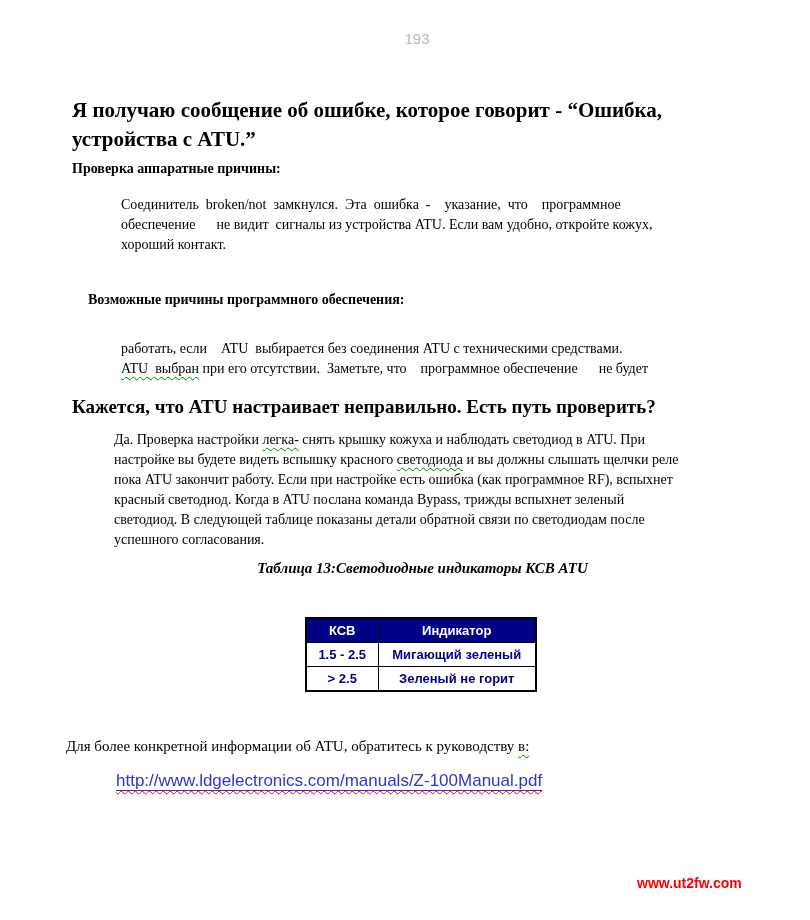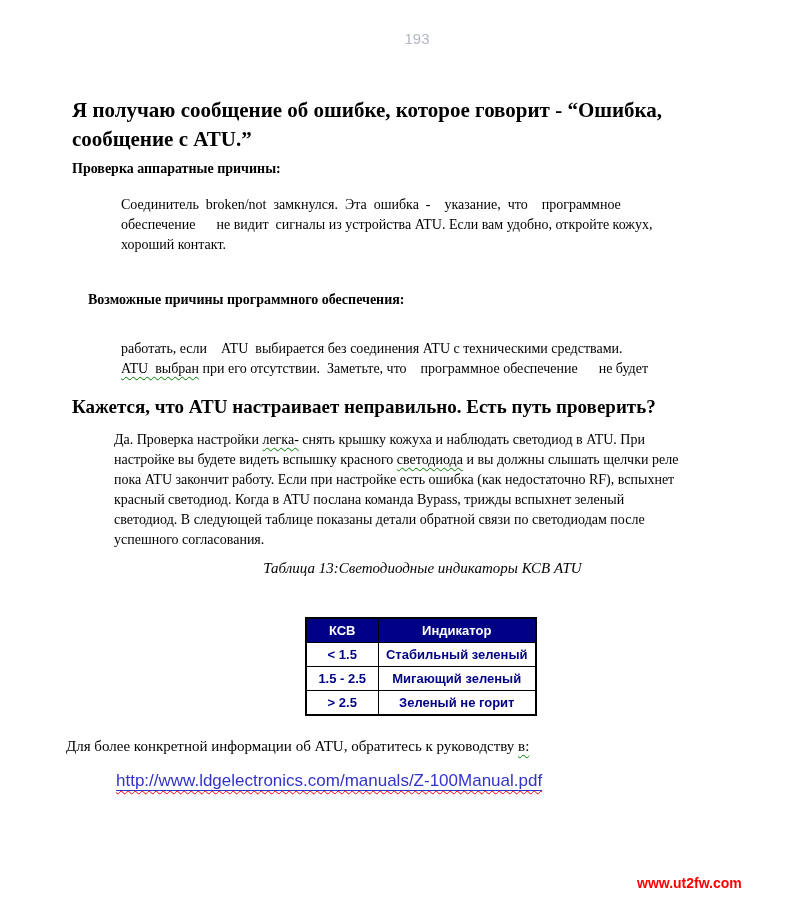--- a/index.html
+++ b/index.html
@@ -53,21 +53,21 @@
   .body-para .tline { white-space: pre; line-height: 20px; }
   .h1 .tline { white-space: pre; line-height: 29px; }
   .para-hardware { left: 121px; top: 195px; }
   .para-software { left: 121px; top: 339px; }
   .para-tuning   { left: 114px; top: 430px; }
   .table-caption {
     position: absolute;
     top: 560px; left: 0; width: 810px;
     padding-left: 35px;
     text-align: center;
-    font-size: 15px; font-weight: normal; font-style: italic;
+    font-size: 15px; font-weight: bold; font-style: italic;
   }
   .led-table {
     position: absolute;
     left: 305px; top: 617px;
     border-collapse: collapse;
     border: 2px solid #000000;
     font-family: "Liberation Sans", sans-serif;
     font-size: 13px; font-weight: bold;
     table-layout: fixed;
   }
@@ -112,21 +112,21 @@
 </style>
 </head>
 <body>
 
 <div class="page">
 
   <div class="page-number">193</div>
 
   <h1 class="h1">
       <div class="tline"><span>Я получаю сообщение об ошибке, которое говорит - “Ошибка,</span></div>
-      <div class="tline"><span>сообщение с ATU.”</span></div>
+      <div class="tline"><span>устройства с ATU.”</span></div>
     </h1>
 
   <div class="subhead subhead-hardware">Проверка аппаратные причины:</div>
 
   <div class="body-para para-hardware">
       <div class="tline"><span>Соединитель  broken/not  замкнулся.  Эта  ошибка  -    указание,  что    программное</span></div>
       <div class="tline"><span>обеспечение      не видит  сигналы из устройства ATU. Если вам удобно, откройте кожух,</span></div>
       <div class="tline"><span>хороший контакт.</span></div>
     </div>
 
@@ -135,40 +135,36 @@
   <div class="body-para para-software">
       <div class="tline"><span>работать, если    ATU  выбирается без соединения ATU с техническими средствами.</span></div>
       <div class="tline"><span class="squiggle-green">ATU  выбран</span><span> при его отсутствии.  Заметьте, что    программное обеспечение      не будет</span></div>
     </div>
 
   <h2 class="h2">Кажется, что ATU настраивает неправильно. Есть путь проверить?</h2>
 
   <div class="body-para para-tuning">
       <div class="tline"><span>Да. Проверка настройки </span><span class="squiggle-green">легка-</span><span> снять крышку кожуха и наблюдать светодиод в ATU. При</span></div>
       <div class="tline"><span>настройке вы будете видеть вспышку красного </span><span class="squiggle-green">светодиода</span><span> и вы должны слышать щелчки реле</span></div>
-      <div class="tline"><span>пока ATU закончит работу. Если при настройке есть ошибка (как недостаточно RF), вспыхнет</span></div>
+      <div class="tline"><span>пока ATU закончит работу. Если при настройке есть ошибка (как программное RF), вспыхнет</span></div>
       <div class="tline"><span>красный светодиод. Когда в ATU послана команда Bypass, трижды вспыхнет зеленый</span></div>
       <div class="tline"><span>светодиод. В следующей таблице показаны детали обратной связи по светодиодам после</span></div>
       <div class="tline"><span>успешного согласования.</span></div>
     </div>
 
   <div class="table-caption">Таблица 13:Светодиодные индикаторы КСВ  ATU</div>
 
   <table class="led-table">
     <thead>
       <tr>
         <th class="col-ksv">КСВ</th>
         <th class="col-ind">Индикатор</th>
       </tr>
     </thead>
     <tbody>
-        <tr>
-          <td>&lt; 1.5</td>
-          <td>Стабильный зеленый</td>
-        </tr>
         <tr>
           <td>1.5 - 2.5</td>
           <td>Мигающий зеленый</td>
         </tr>
         <tr>
           <td>&gt; 2.5</td>
           <td>Зеленый не горит</td>
         </tr>
       </tbody>
   </table>

